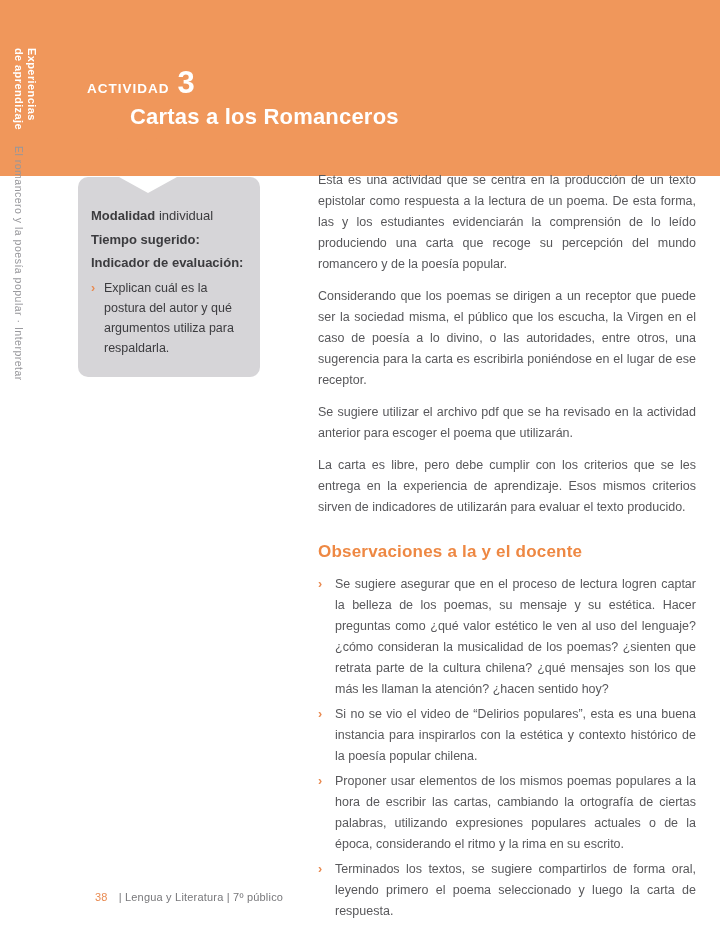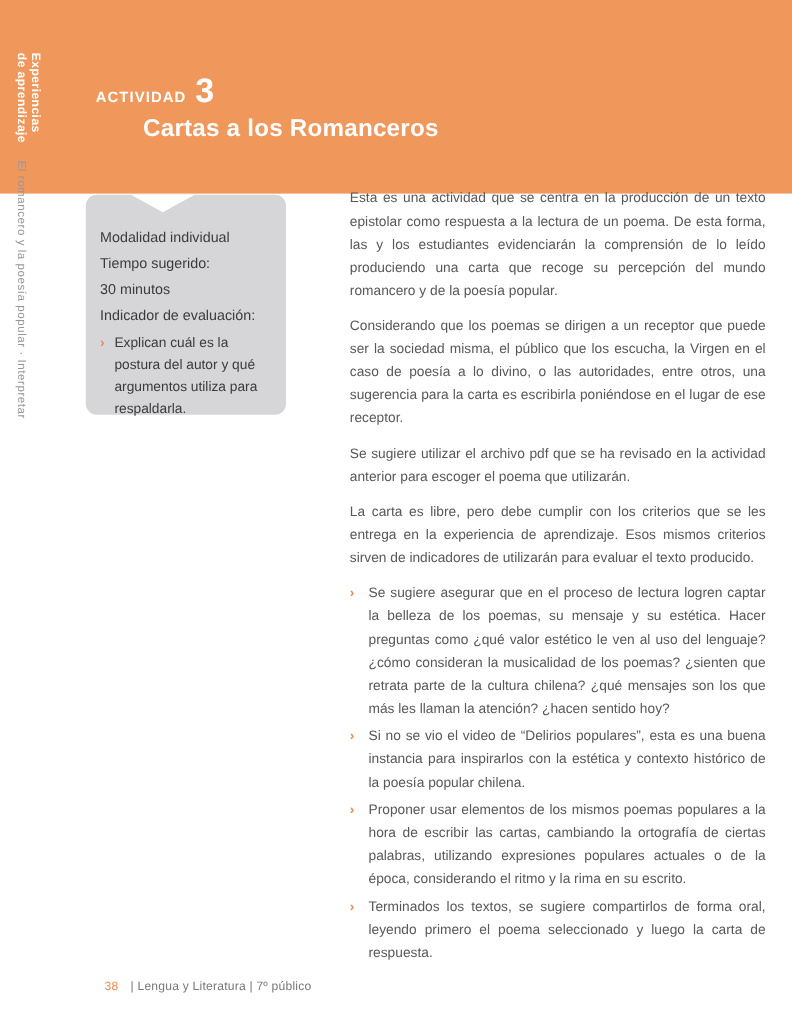--- a/index.html
+++ b/index.html
@@ -53,21 +53,21 @@
     box-sizing:border-box; padding:27px 12px 0 13px;
     color:#3B3B3E;
   }
   .info-notch {
     position:absolute; left:119px; top:177px; width:0; height:0;
     border-left:29px solid transparent;
     border-right:29px solid transparent;
     border-top:16px solid #ffffff;
   }
   .info-lines { font-size:13px; line-height:23.5px; }
-  .info-label { font-weight:normal; }
+  .info-label { font-weight:bold; }
   .info-bullet-row {
     display:flex; margin-top:3px; font-size:12.5px; line-height:20px;
   }
   .bullet-marker {
     flex:none; width:13px; color:#E98B52; font-weight:bold;
   }
 
   
   .main-col {
     position:absolute; left:272px; top:170px; width:378px;
@@ -108,36 +108,36 @@
   <div class="header-title">Cartas a los Romanceros</div>
 </div>
 <div class="header-arrow"></div>
 
 <div class="side-label">El romancero y la poesía popular · Interpretar</div>
 
 <div class="info-box">
   <div class="info-lines">
     <div><span class="info-label">Modalidad</span> <span>individual</span></div>
     <div class="info-label">Tiempo sugerido:</div>
-    <div>30 minutos</div>
     <div class="info-label">Indicador de evaluación:</div>
   </div>
   <div class="info-bullet-row">
     <span class="bullet-marker">›</span>
     <span class="li-text">Explican cuál es la postura del autor y qué argumentos utiliza para respaldarla.</span>
   </div>
 </div>
 <div class="info-notch"></div>
 
 <div class="main-col">
   <p>Esta es una actividad que se centra en la producción de un texto epistolar como respuesta a la lectura de un poema. De esta forma, las y los estudiantes evidenciarán la comprensión de lo leído produciendo una carta que recoge su percepción del mundo romancero y de la poesía popular.</p>
   <p>Considerando que los poemas se dirigen a un receptor que puede ser la sociedad misma, el público que los escucha, la Virgen en el caso de poesía a lo divino, o las autoridades, entre otros, una sugerencia para la carta es escribirla poniéndose en el lugar de ese receptor.</p>
   <p>Se sugiere utilizar el archivo pdf que se ha revisado en la actividad anterior para escoger el poema que utilizarán.</p>
   <p>La carta es libre, pero debe cumplir con los criterios que se les entrega en la experiencia de aprendizaje. Esos mismos criterios sirven de indicadores de utilizarán para evaluar el texto producido.</p>
 
+  <div class="obs-heading">Observaciones a la y el docente</div>
 
   <ul class="obs-list">
     <li>
       <span class="bullet-marker">›</span>
       <span class="li-text">Se sugiere asegurar que en el proceso de lectura logren captar la belleza de los poemas, su mensaje y su estética. Hacer preguntas como ¿qué valor estético le ven al uso del lenguaje? ¿cómo consideran la musicalidad de los poemas? ¿sienten que retrata parte de la cultura chilena? ¿qué mensajes son los que más les llaman la atención? ¿hacen sentido hoy?</span>
     </li>
     <li>
       <span class="bullet-marker">›</span>
       <span class="li-text">Si no se vio el video de “Delirios populares”, esta es una buena instancia para inspirarlos con la estética y contexto histórico de la poesía popular chilena.</span>
     </li>

